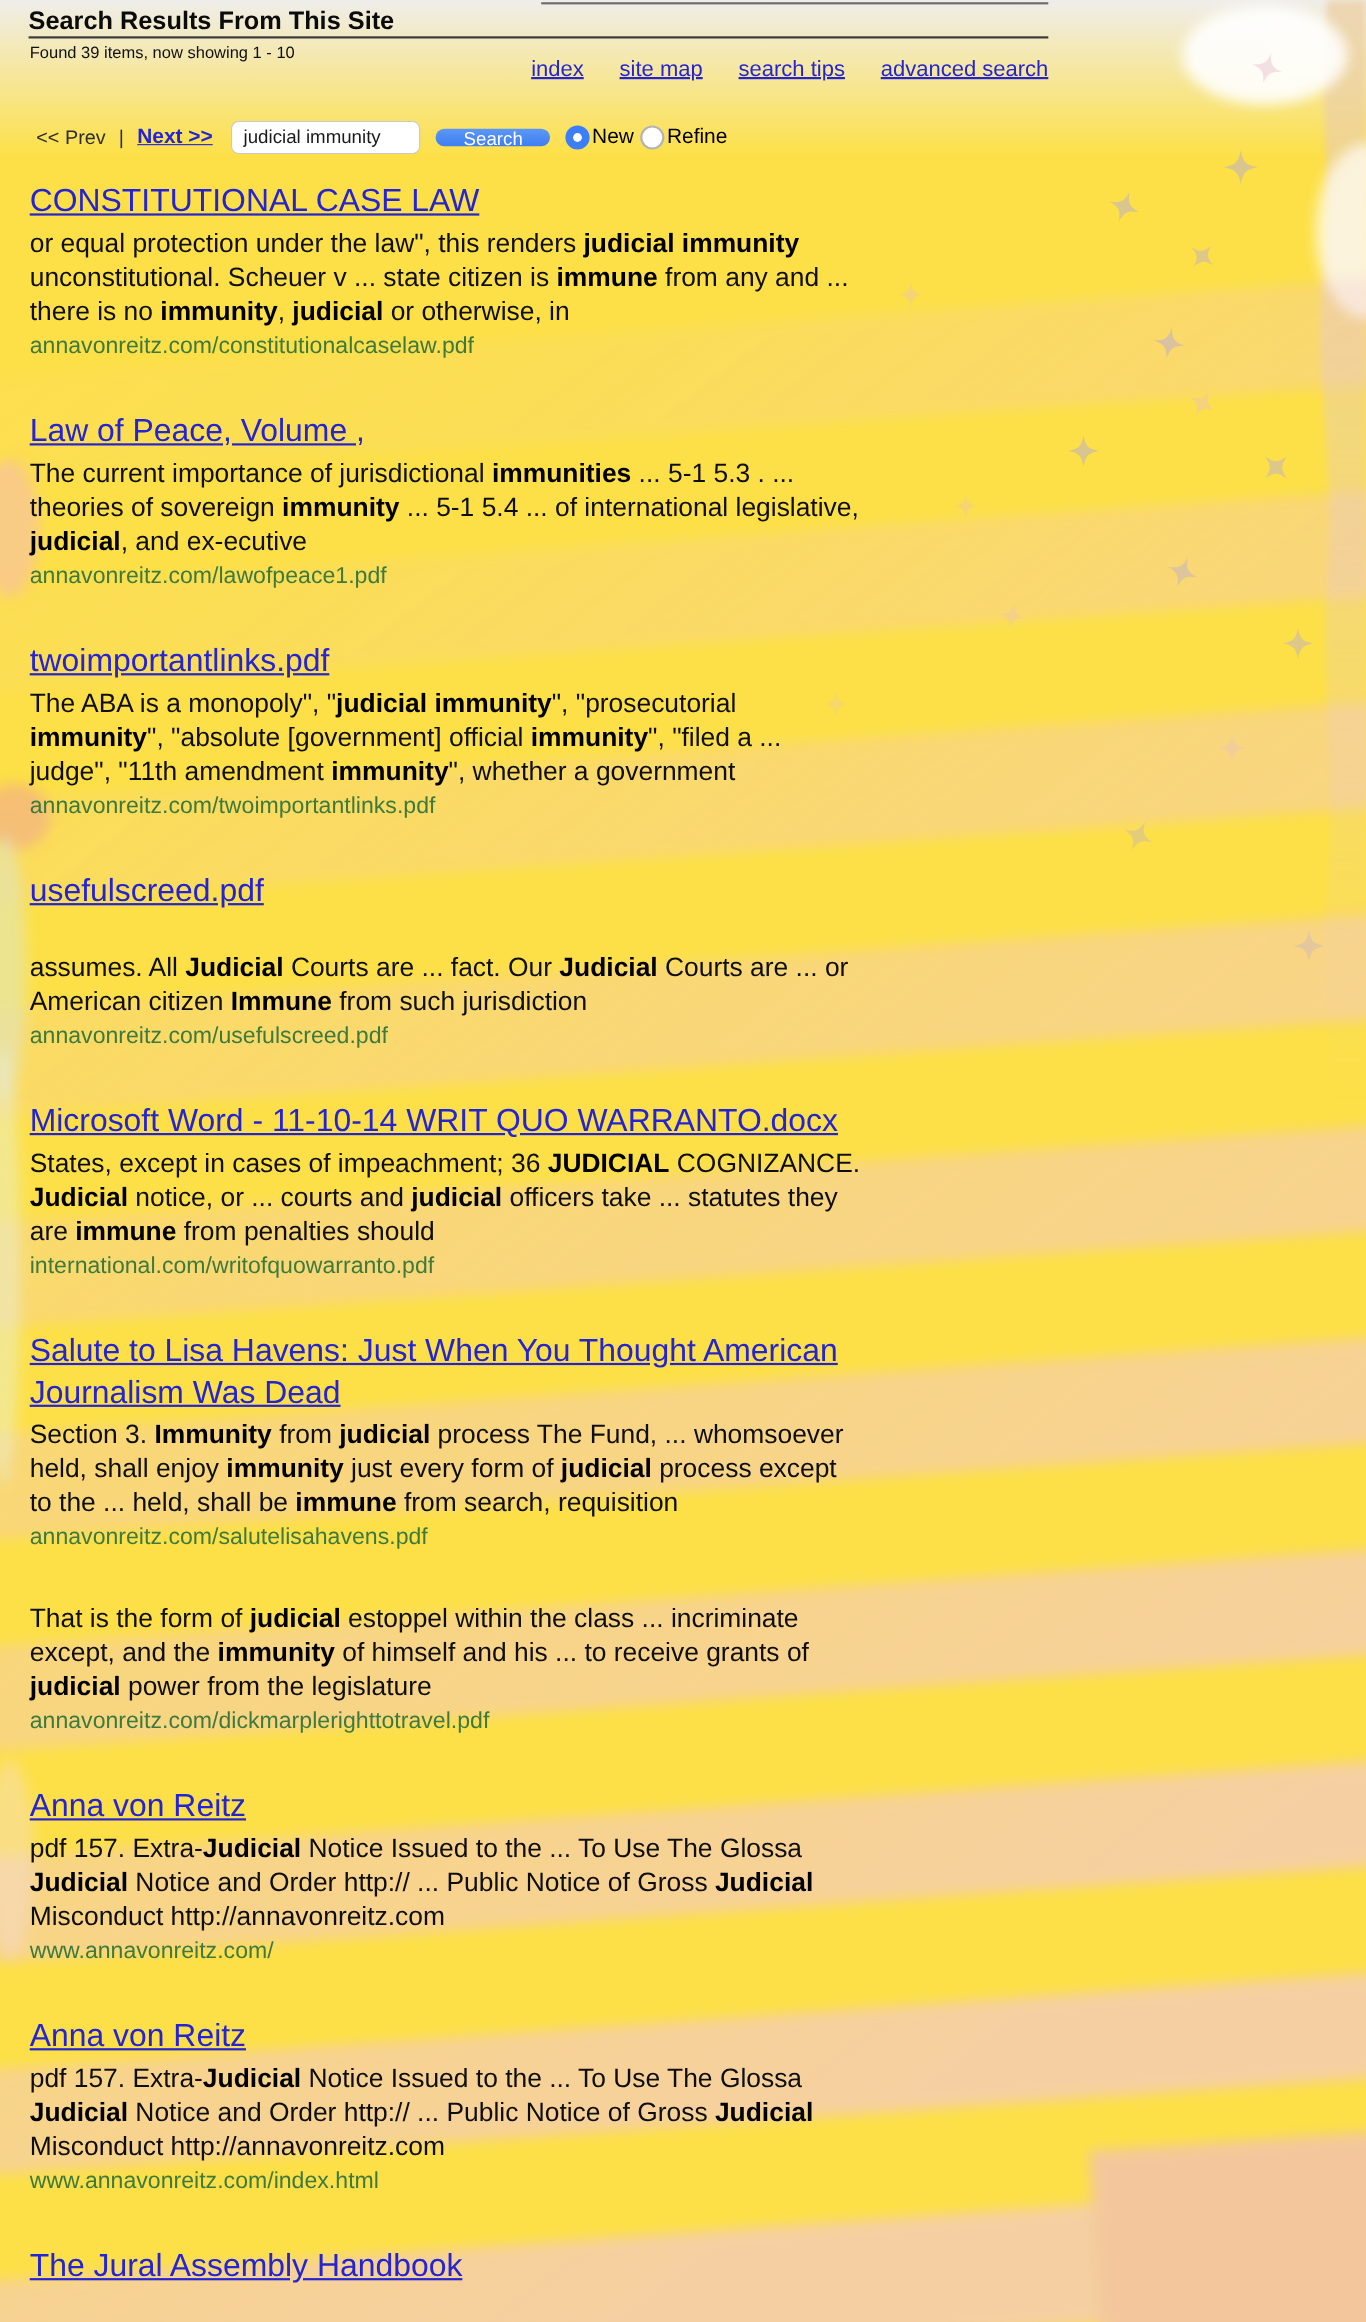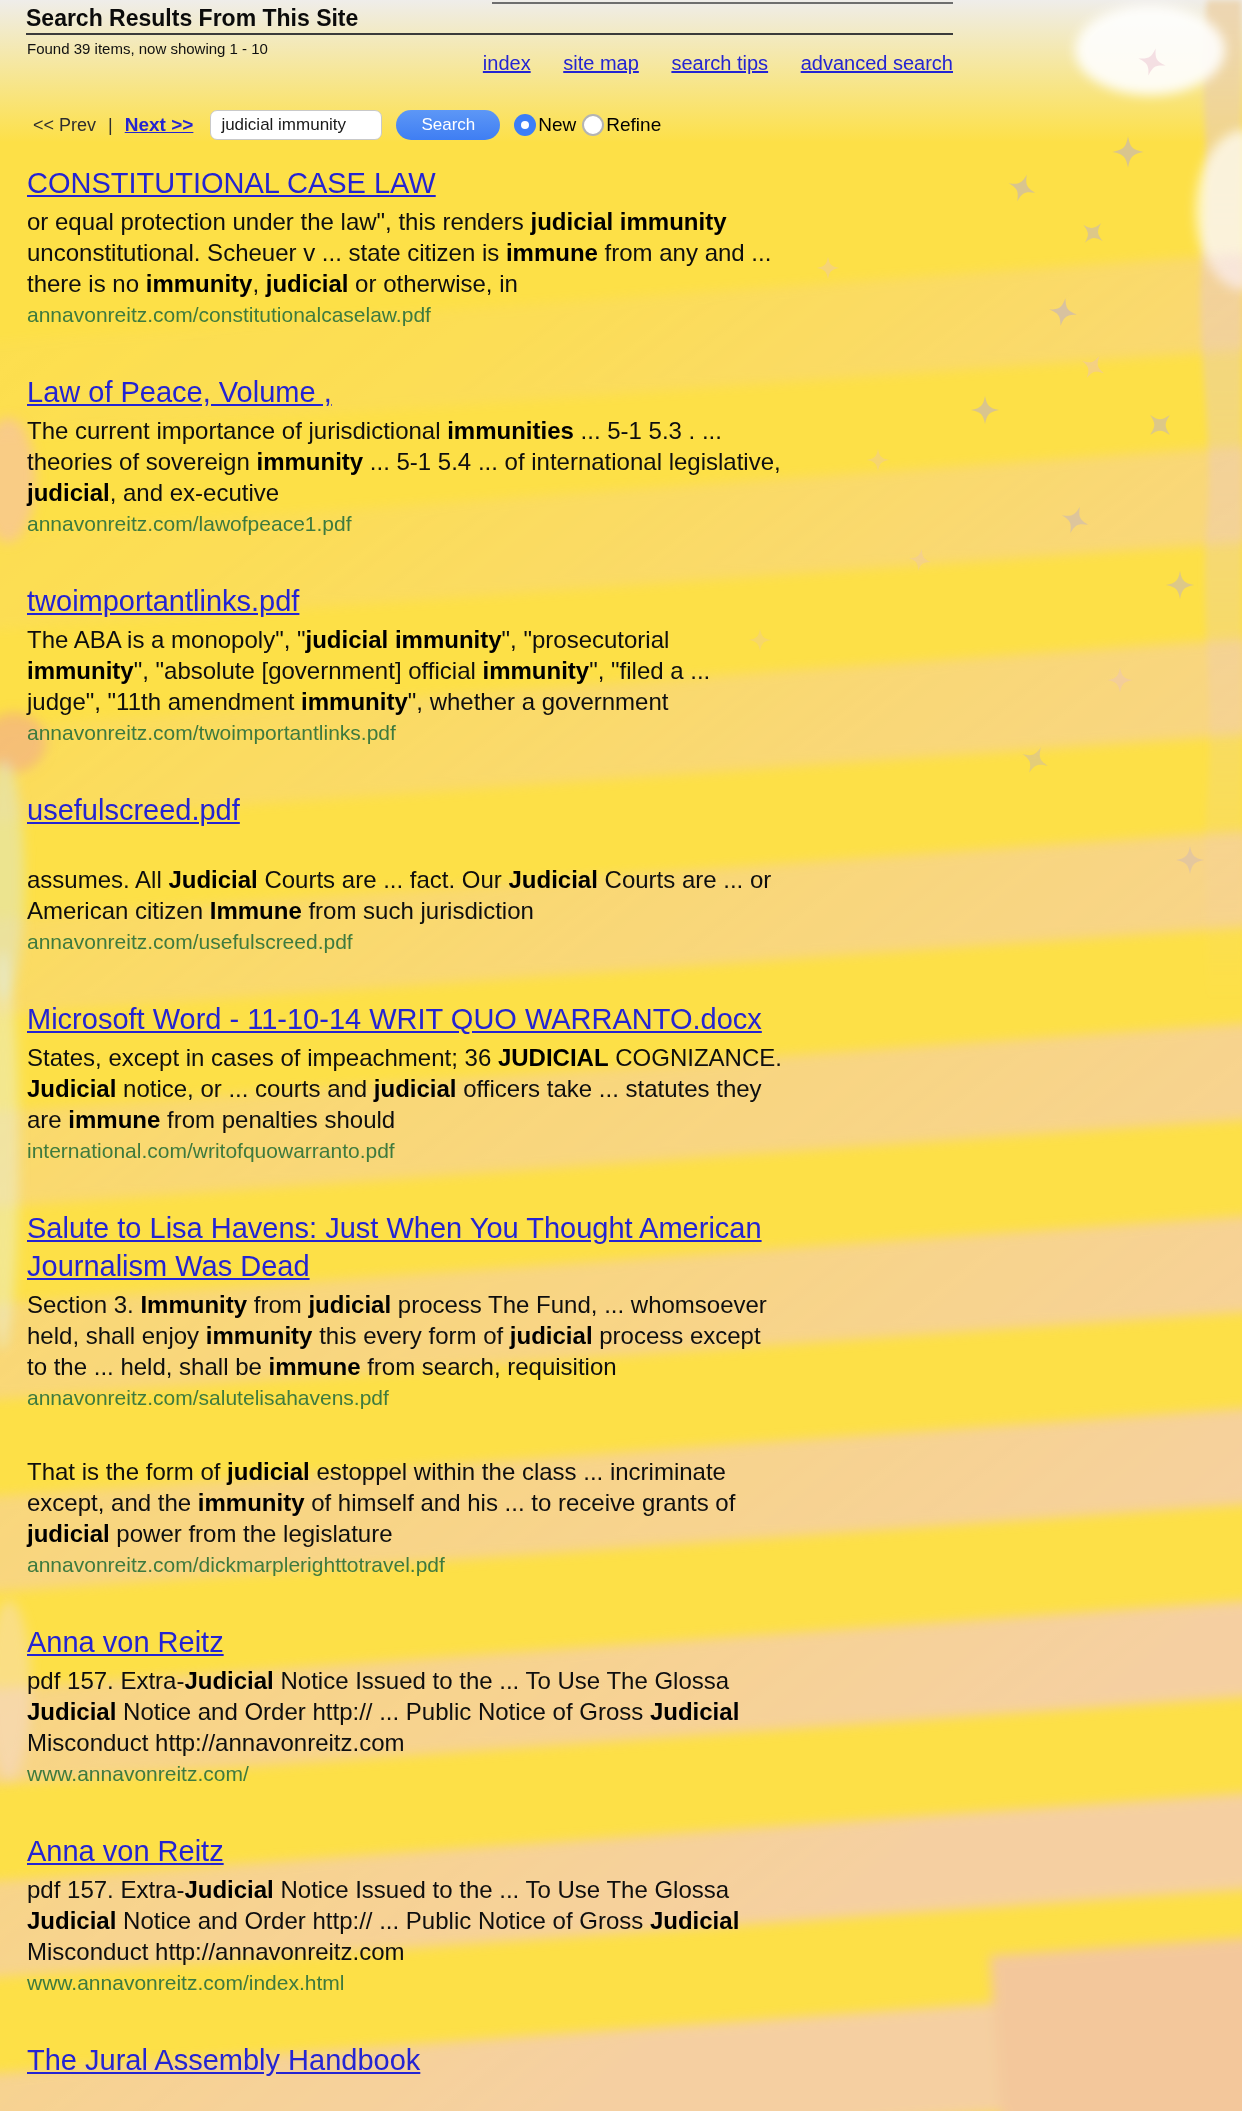--- a/index.html
+++ b/index.html
@@ -20,21 +20,21 @@
   #header-nav a{margin-left:27px;}
   a{color:#2424d2;text-decoration:underline;cursor:pointer;}
 
   
   #controls{position:absolute;left:33px;top:108px;height:34px;display:flex;align-items:center;white-space:nowrap;}
   #prev-link{font-size:18px;color:#2e2e2e;}
   #pipe-sep{font-size:18px;color:#2e2e2e;margin:0 12px;}
   #next-link{font-size:19px;font-weight:bold;}
   #search-input{margin-left:17px;width:150px;height:28px;border:1.5px solid #c9c9c9;border-radius:7px;
                 font-family:"Liberation Sans",sans-serif;font-size:17px;color:#1a1a1a;padding:0 10px;outline:none;background:#fff;}
-  #search-button{margin-left:14px;height:30px;padding:0 25px;border:none;border-radius:16px;
+  #search-button{margin-left:14px;height:16px;padding:0 25px;border:none;border-radius:16px;
                  background:linear-gradient(180deg,#5d97f6,#3f7ef3);color:#fff;
                  font-family:"Liberation Sans",sans-serif;font-size:17px;cursor:pointer;}
   .radio{display:inline-block;width:22px;height:22px;border-radius:50%;box-sizing:border-box;
          border:2px solid #b4b4b4;background:#fff;position:relative;}
   .radio.checked{border:none;background:#3c7ef8;}
   .radio.checked::after{content:'';position:absolute;left:7px;top:7px;width:8px;height:8px;border-radius:50%;background:#fff;}
   #radio-new{margin-left:14px;}
   .radio-label{font-size:19px;color:#000;margin-left:2px;}
   #radio-refine{margin-left:6px;}
 
@@ -182,21 +182,21 @@
       </div>
 
       <div class="result">
         <a class="rtitle"><span>Microsoft Word - 11-10-14 WRIT QUO WARRANTO.docx</span></a>
         <div class="rsnip"><span>States, except in cases of impeachment; 36 </span><b>JUDICIAL</b><span> COGNIZANCE.</span><br><b>Judicial</b><span> notice, or ... courts and </span><b>judicial</b><span> officers take ... statutes they</span><br><span>are </span><b>immune</b><span> from penalties should</span></div>
         <div class="rurl">international.com/writofquowarranto.pdf</div>
       </div>
 
       <div class="result">
         <a class="rtitle"><span>Salute to Lisa Havens: Just When You Thought American</span><br><span>Journalism Was Dead</span></a>
-        <div class="rsnip"><span>Section 3. </span><b>Immunity</b><span> from </span><b>judicial</b><span> process The Fund, ... whomsoever</span><br><span>held, shall enjoy </span><b>immunity</b><span> this every form of </span><b>judicial</b><span> process except</span><br><span>to the ... held, shall be </span><b>immune</b><span> from search, requisition</span></div>
+        <div class="rsnip"><span>Section 3. </span><b>Immunity</b><span> from </span><b>judicial</b><span> process The Fund, ... whomsoever</span><br><span>held, shall enjoy </span><b>immunity</b><span> just every form of </span><b>judicial</b><span> process except</span><br><span>to the ... held, shall be </span><b>immune</b><span> from search, requisition</span></div>
         <div class="rurl">annavonreitz.com/salutelisahavens.pdf</div>
       </div>
 
       <div class="result">
         <div class="rsnip"><span>That is the form of </span><b>judicial</b><span> estoppel within the class ... incriminate</span><br><span>except, and the </span><b>immunity</b><span> of himself and his ... to receive grants of</span><br><b>judicial</b><span> power from the legislature</span></div>
         <div class="rurl">annavonreitz.com/dickmarplerighttotravel.pdf</div>
       </div>
 
       <div class="result">
         <a class="rtitle"><span>Anna von Reitz</span></a>

